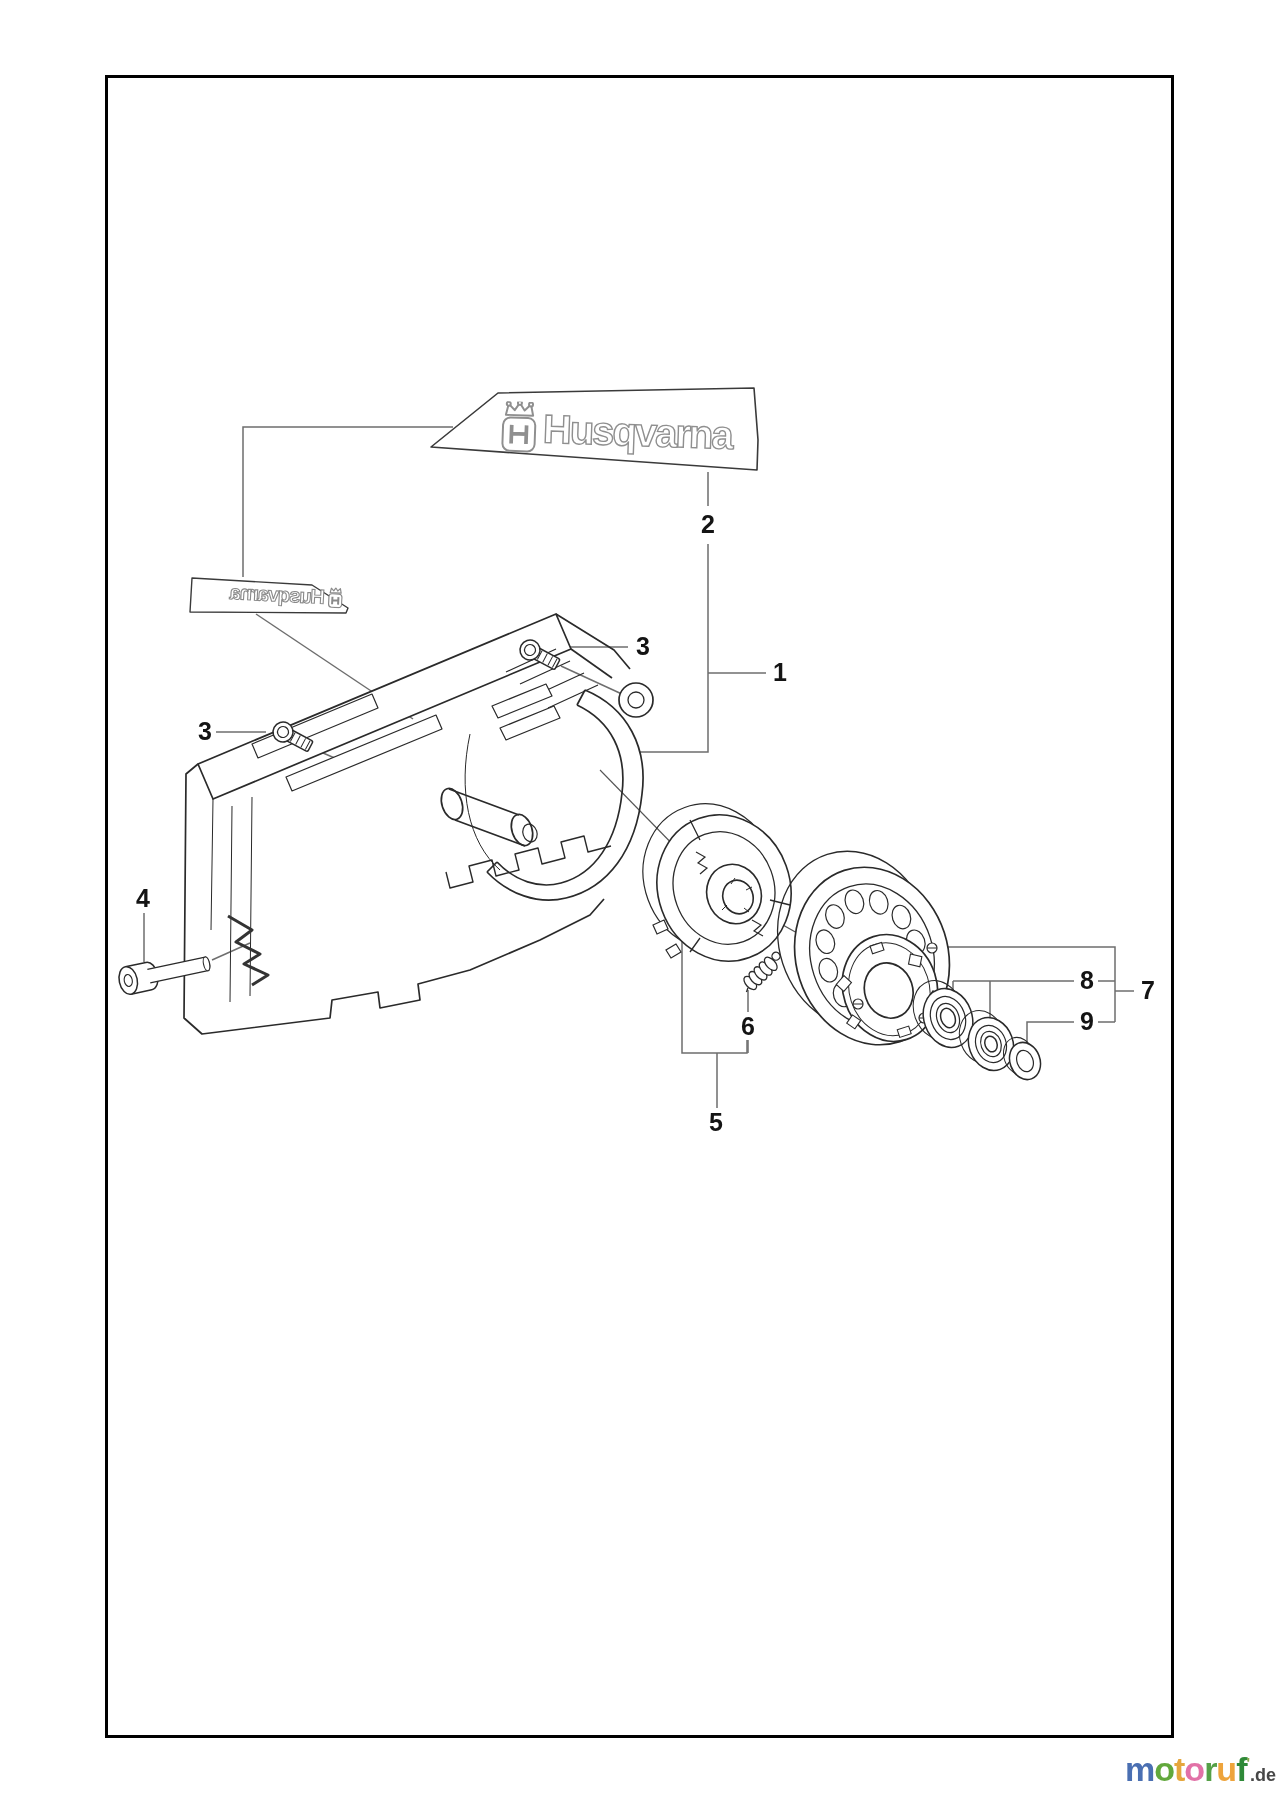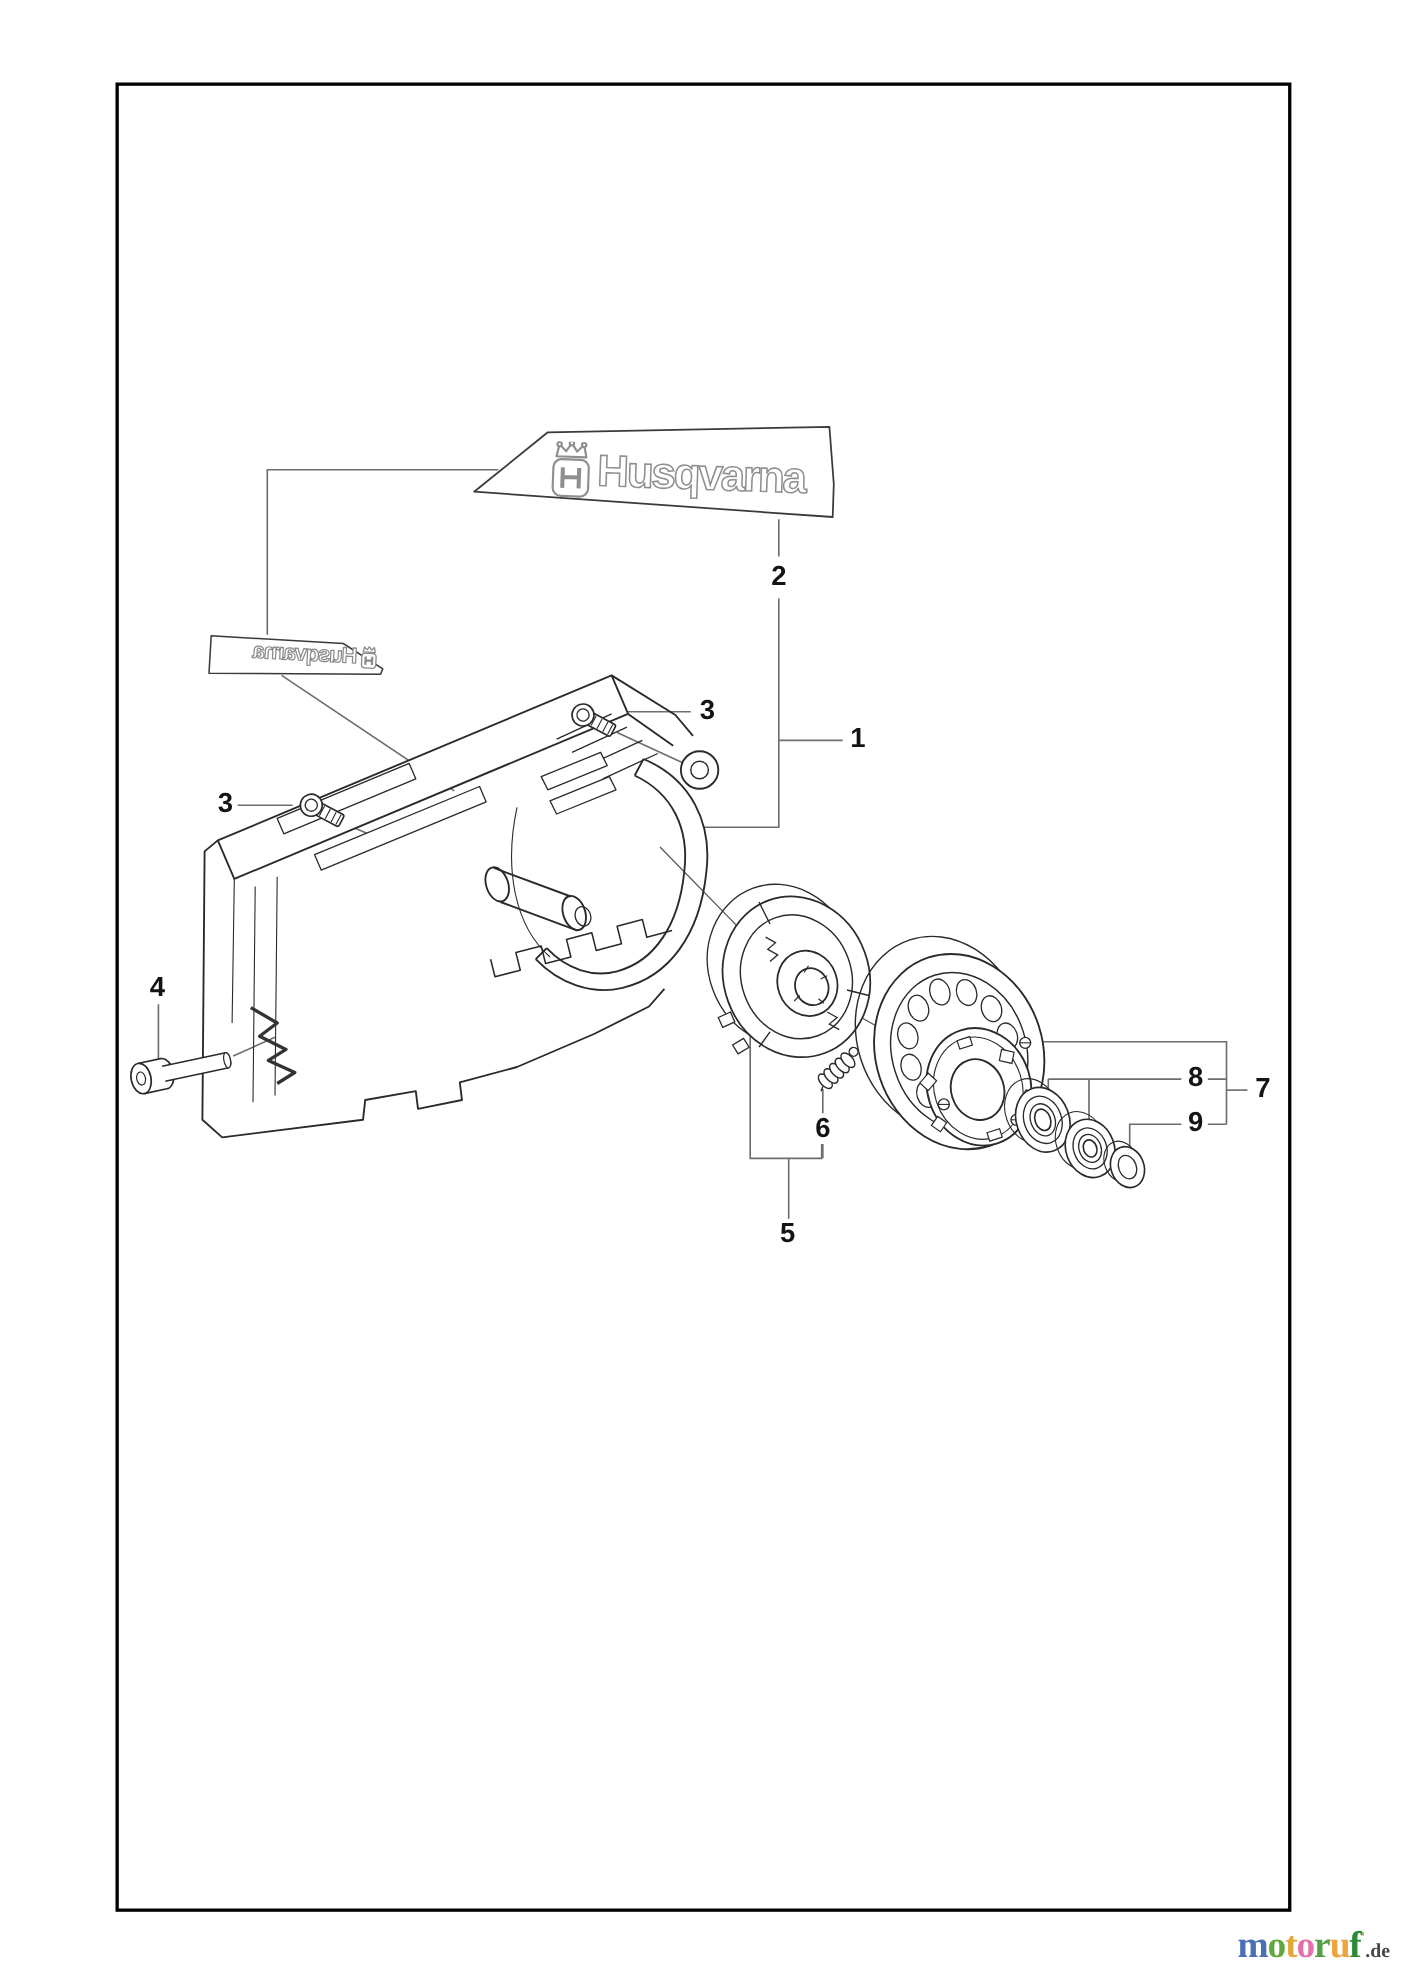--- a/index.html
+++ b/index.html
@@ -11,21 +11,21 @@
   .callout{position:absolute;transform:translate(-50%,-50%);
            font-size:25px;font-weight:bold;color:#141414;line-height:1;}
   .decal-lg{position:absolute;left:501px;top:401px;display:flex;align-items:center;gap:5px;
             transform:rotate(2deg);transform-origin:left top;}
   .decal-lg .decal-text{font-size:40px;font-weight:bold;letter-spacing:-2px;color:#fff;
             -webkit-text-stroke:1.4px #8f8f8f;white-space:nowrap;}
   .decal-sm{position:absolute;left:197px;top:583px;width:146px;display:flex;align-items:center;
             gap:3px;transform:rotate(3deg) scaleX(-1);transform-origin:center;}
   .decal-sm .decal-text{font-size:20px;font-weight:bold;letter-spacing:-1px;color:#fff;
             -webkit-text-stroke:1.1px #8a8a8a;white-space:nowrap;}
-  .watermark{position:absolute;left:1125px;top:1750px;font-family:Liberation Serif, serif;
+  .watermark{position:absolute;left:1125px;top:1750px;font-family:Liberation Sans, sans-serif;
              font-weight:bold;font-size:34px;letter-spacing:-1px;white-space:nowrap;
              text-decoration:none;cursor:pointer;}
   .watermark .suffix{font-size:18px;letter-spacing:0;}
   .watermark .tick{font-size:15px;position:relative;top:-13px;letter-spacing:0;}
 </style>
 </head>
 <body>
 
 <div class="frame"></div>
 

